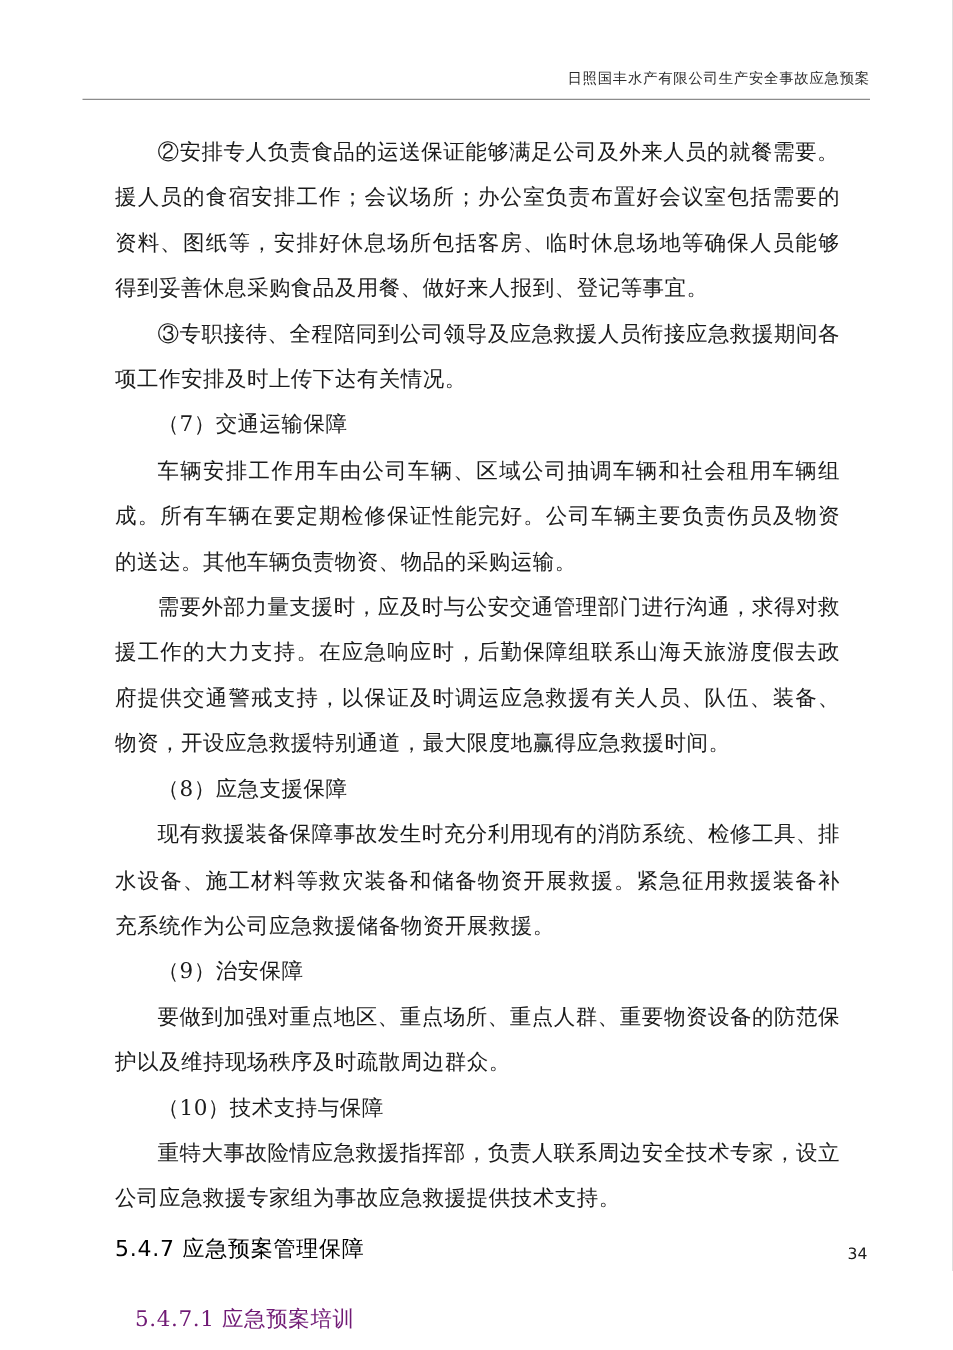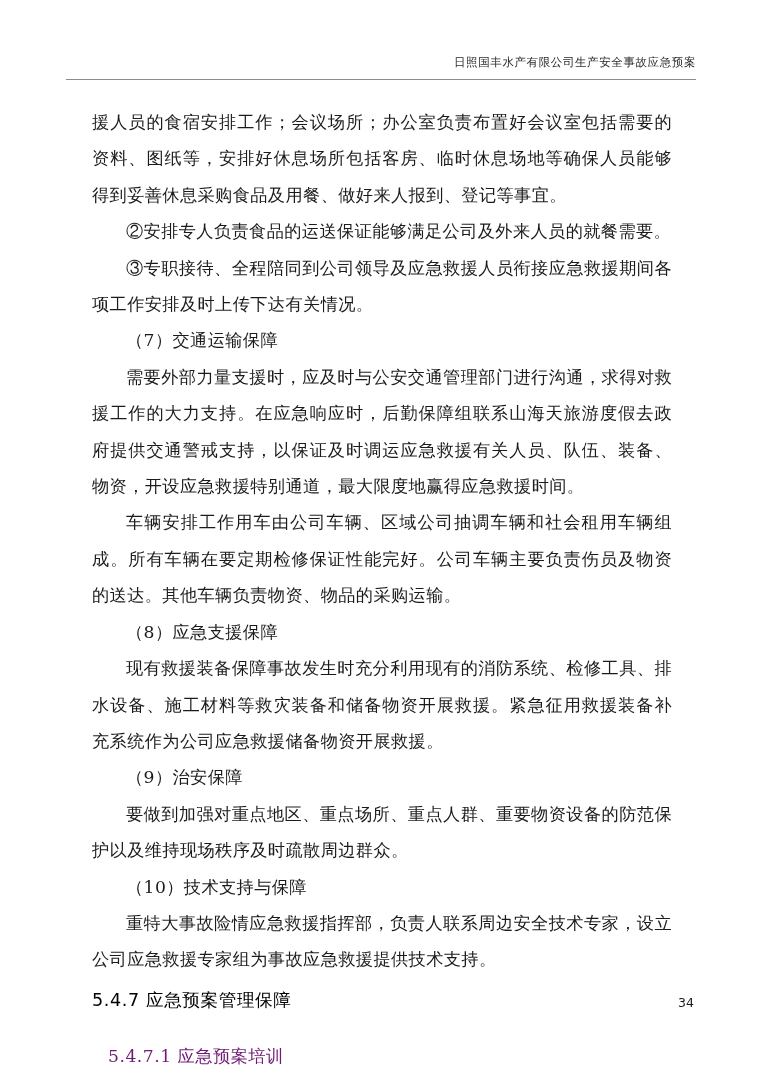--- a/index.html
+++ b/index.html
@@ -92,26 +92,26 @@
 <body>
 
 <div class="page">
 
   <div class="header">
     <div class="header-text">日照国丰水产有限公司生产安全事故应急预案</div>
     <div class="header-rule"></div>
   </div>
 
   <div class="content">
+    <p class="indent">②安排专人负责食品的运送保证能够满足公司及外来人员的就餐需要。</p>
     <p class="indent" style="text-indent:0">援人员的食宿安排工作；会议场所；办公室负责布置好会议室包括需要的资料、图纸等，安排好休息场所包括客房、临时休息场地等确保人员能够得到妥善休息采购食品及用餐、做好来人报到、登记等事宜。</p>
-    <p class="indent">②安排专人负责食品的运送保证能够满足公司及外来人员的就餐需要。</p>
     <p class="indent">③专职接待、全程陪同到公司领导及应急救援人员衔接应急救援期间各项工作安排及时上传下达有关情况。</p>
     <p class="indent">（7）交通运输保障</p>
+    <p class="indent">车辆安排工作用车由公司车辆、区域公司抽调车辆和社会租用车辆组成。所有车辆在要定期检修保证性能完好。公司车辆主要负责伤员及物资的送达。其他车辆负责物资、物品的采购运输。</p>
     <p class="indent">需要外部力量支援时，应及时与公安交通管理部门进行沟通，求得对救援工作的大力支持。在应急响应时，后勤保障组联系山海天旅游度假去政府提供交通警戒支持，以保证及时调运应急救援有关人员、队伍、装备、物资，开设应急救援特别通道，最大限度地赢得应急救援时间。</p>
-    <p class="indent">车辆安排工作用车由公司车辆、区域公司抽调车辆和社会租用车辆组成。所有车辆在要定期检修保证性能完好。公司车辆主要负责伤员及物资的送达。其他车辆负责物资、物品的采购运输。</p>
     <p class="indent">（8）应急支援保障</p>
     <p class="indent">现有救援装备保障事故发生时充分利用现有的消防系统、检修工具、排水设备、施工材料等救灾装备和储备物资开展救援。紧急征用救援装备补充系统作为公司应急救援储备物资开展救援。</p>
     <p class="indent">（9）治安保障</p>
     <p class="indent">要做到加强对重点地区、重点场所、重点人群、重要物资设备的防范保护以及维持现场秩序及时疏散周边群众。</p>
     <p class="indent">（10）技术支持与保障</p>
     <p class="indent">重特大事故险情应急救援指挥部，负责人联系周边安全技术专家，设立公司应急救援专家组为事故应急救援提供技术支持。</p>
     <div class="gap-sm"></div>
     <div class="sec-head">5.4.7  应急预案管理保障</div>
     <div class="sub-head">5.4.7.1 应急预案培训</div>
   </div>

